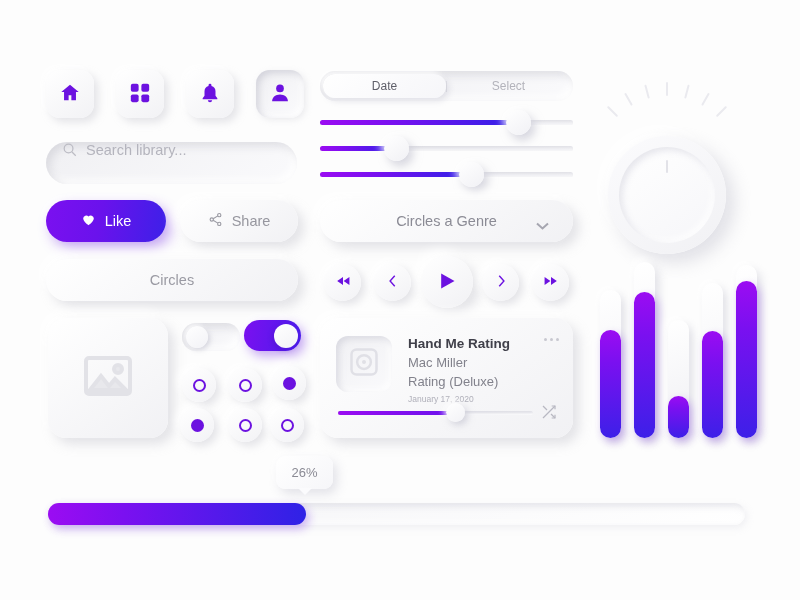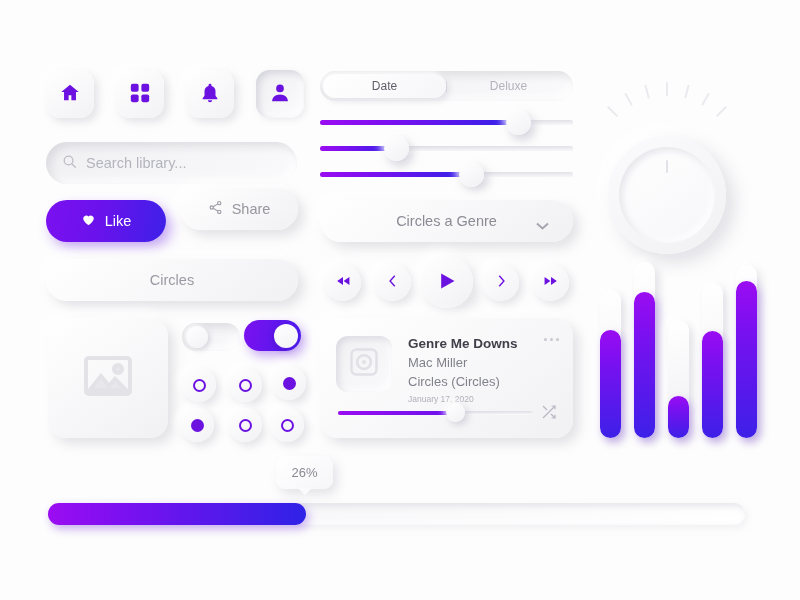--- a/index.html
+++ b/index.html
@@ -35,41 +35,41 @@
   .navbtn.active {
     background: linear-gradient(145deg, #f0f0f3, #fbfbfd);
     box-shadow: inset 3px 3px 7px rgba(185,185,198,.55), inset -3px -3px 7px rgba(255,255,255,.95),
                 2px 2px 6px rgba(195,195,205,.30);
   }
   .navbtn svg { width: 22px; height: 22px; fill: #6c12e0; }
 
   
   .search {
     position: absolute; left: 46px; top: 142px; width: 251px; height: 42px;
-    border-radius: 21px; display: flex; align-items: center; gap: 9px; padding: 0 16px;
+    border-radius: 21px; display: flex; align-items: flex-start; gap: 9px; padding: 0 16px;
   }
   .search svg { width: 15px; height: 15px; stroke: #bcbcc4; fill: none; stroke-width: 2; }
   .search input {
     border: none; outline: none; background: transparent; flex: 1;
     font-family: "Liberation Sans", sans-serif; font-size: 14.5px; color: #9a9aa4;
   }
   .search input::placeholder { color: #b4b4bd; }
 
   
   .likebtn {
     position: absolute; left: 46px; top: 200px; width: 120px; height: 42px;
     border-radius: 21px; border: none; cursor: pointer;
     background: linear-gradient(100deg, #7b10f0 0%, #6a12ec 45%, #3d20e8 100%);
     box-shadow: 5px 6px 13px rgba(108,30,225,.38), -4px -4px 10px rgba(255,255,255,.9);
     display: flex; align-items: center; justify-content: center; gap: 9px;
     color: #fff; font-size: 14.5px; font-family: "Liberation Sans", sans-serif;
   }
   .likebtn svg { width: 15px; height: 15px; fill: #fff; }
   .sharebtn {
-    position: absolute; left: 180px; top: 188px; width: 118px; height: 42px;
+    position: absolute; left: 180px; top: 200px; width: 118px; height: 42px;
     border-radius: 21px; border: none; cursor: pointer;
     display: flex; align-items: center; justify-content: center; gap: 9px;
     color: #97979f; font-size: 14.5px; font-family: "Liberation Sans", sans-serif;
   }
   .sharebtn svg { width: 15px; height: 15px; stroke: #9b9ba3; fill: none; stroke-width: 1.8; }
   .commentbtn {
     position: absolute; left: 46px; top: 259px; width: 252px; height: 42px;
     border-radius: 21px; border: none; cursor: pointer;
     color: #9a9aa3; font-size: 14.5px; font-family: "Liberation Sans", sans-serif;
   }
@@ -363,21 +363,21 @@
   <div class="radio raised-sm" style="left:228px;top:408px;">
       <span class="ring"></span>
     </div>
   <div class="radio raised-sm" style="left:270px;top:408px;">
       <span class="ring"></span>
     </div>
 
   <div class="segment inset">
     <button class="seg-item active">Date</button>
     <span class="seg-div"></span>
-    <button class="seg-item">Deluxe</button>
+    <button class="seg-item">Select</button>
   </div>
 
   <div class="hslider" style="top:120px;">
     <span class="track"></span>
     <span class="fill" style="width:79%"></span>
     <span class="thumb" style="left:186px"></span>
   </div>
   <div class="hslider" style="top:146px;">
     <span class="track"></span>
     <span class="fill" style="width:30%"></span>
@@ -429,23 +429,23 @@
   <div class="musiccard raised">
     <div class="albumart">
       <span>
         <svg viewBox="0 0 24 24">
             <rect x="2" y="2" width="20" height="20" rx="4"></rect>
             <circle cx="12" cy="12" r="5.5"></circle>
             <circle cx="12" cy="12" r="1.6" fill="#e0e0e6" stroke="none"></circle>
           </svg>
       </span>
     </div>
-    <div class="mc-title">Genre Me Downs</div>
+    <div class="mc-title">Hand Me Rating</div>
     <div class="mc-artist">Mac Miller</div>
-    <div class="mc-album">Circles (Circles)</div>
+    <div class="mc-album">Rating (Deluxe)</div>
     <div class="mc-date">January 17, 2020</div>
     <div class="mc-dots">
         <i></i>
         <i></i>
         <i></i>
       </div>
     <div class="mc-prog">
       <span class="track"></span>
       <span class="fill" style="width:60%"></span>
       <span class="thumb" style="left:108px"></span>

